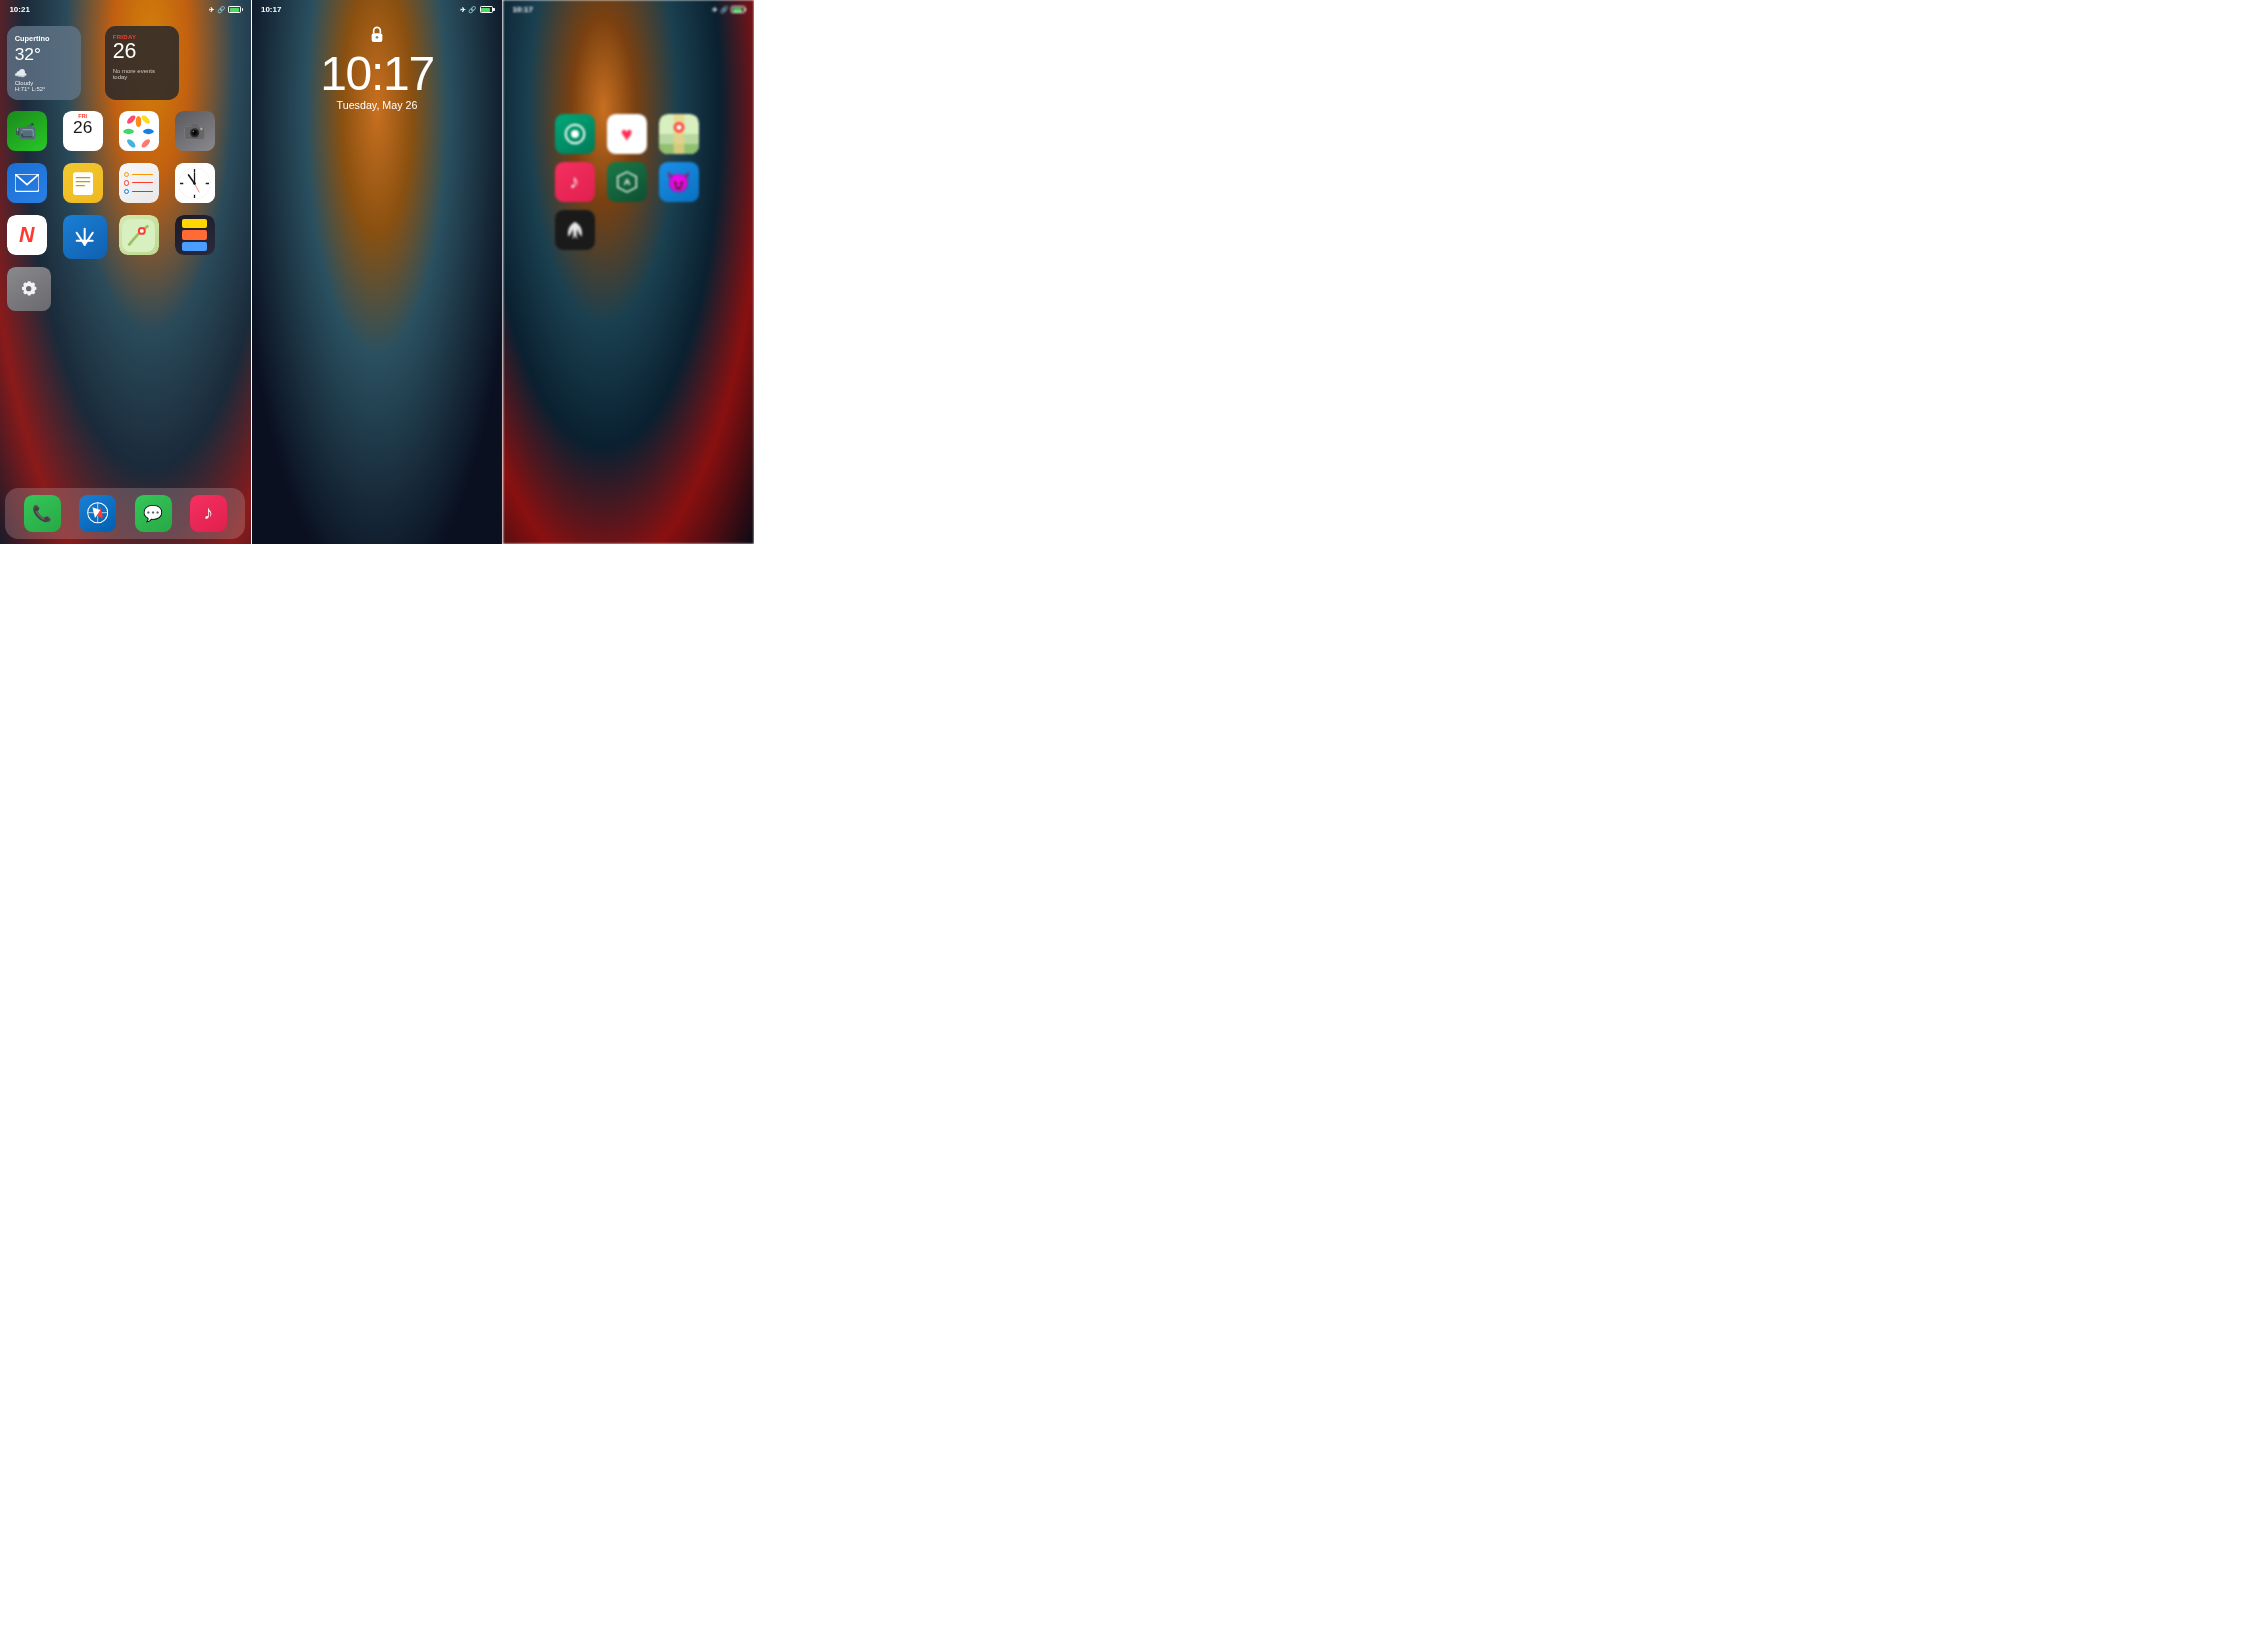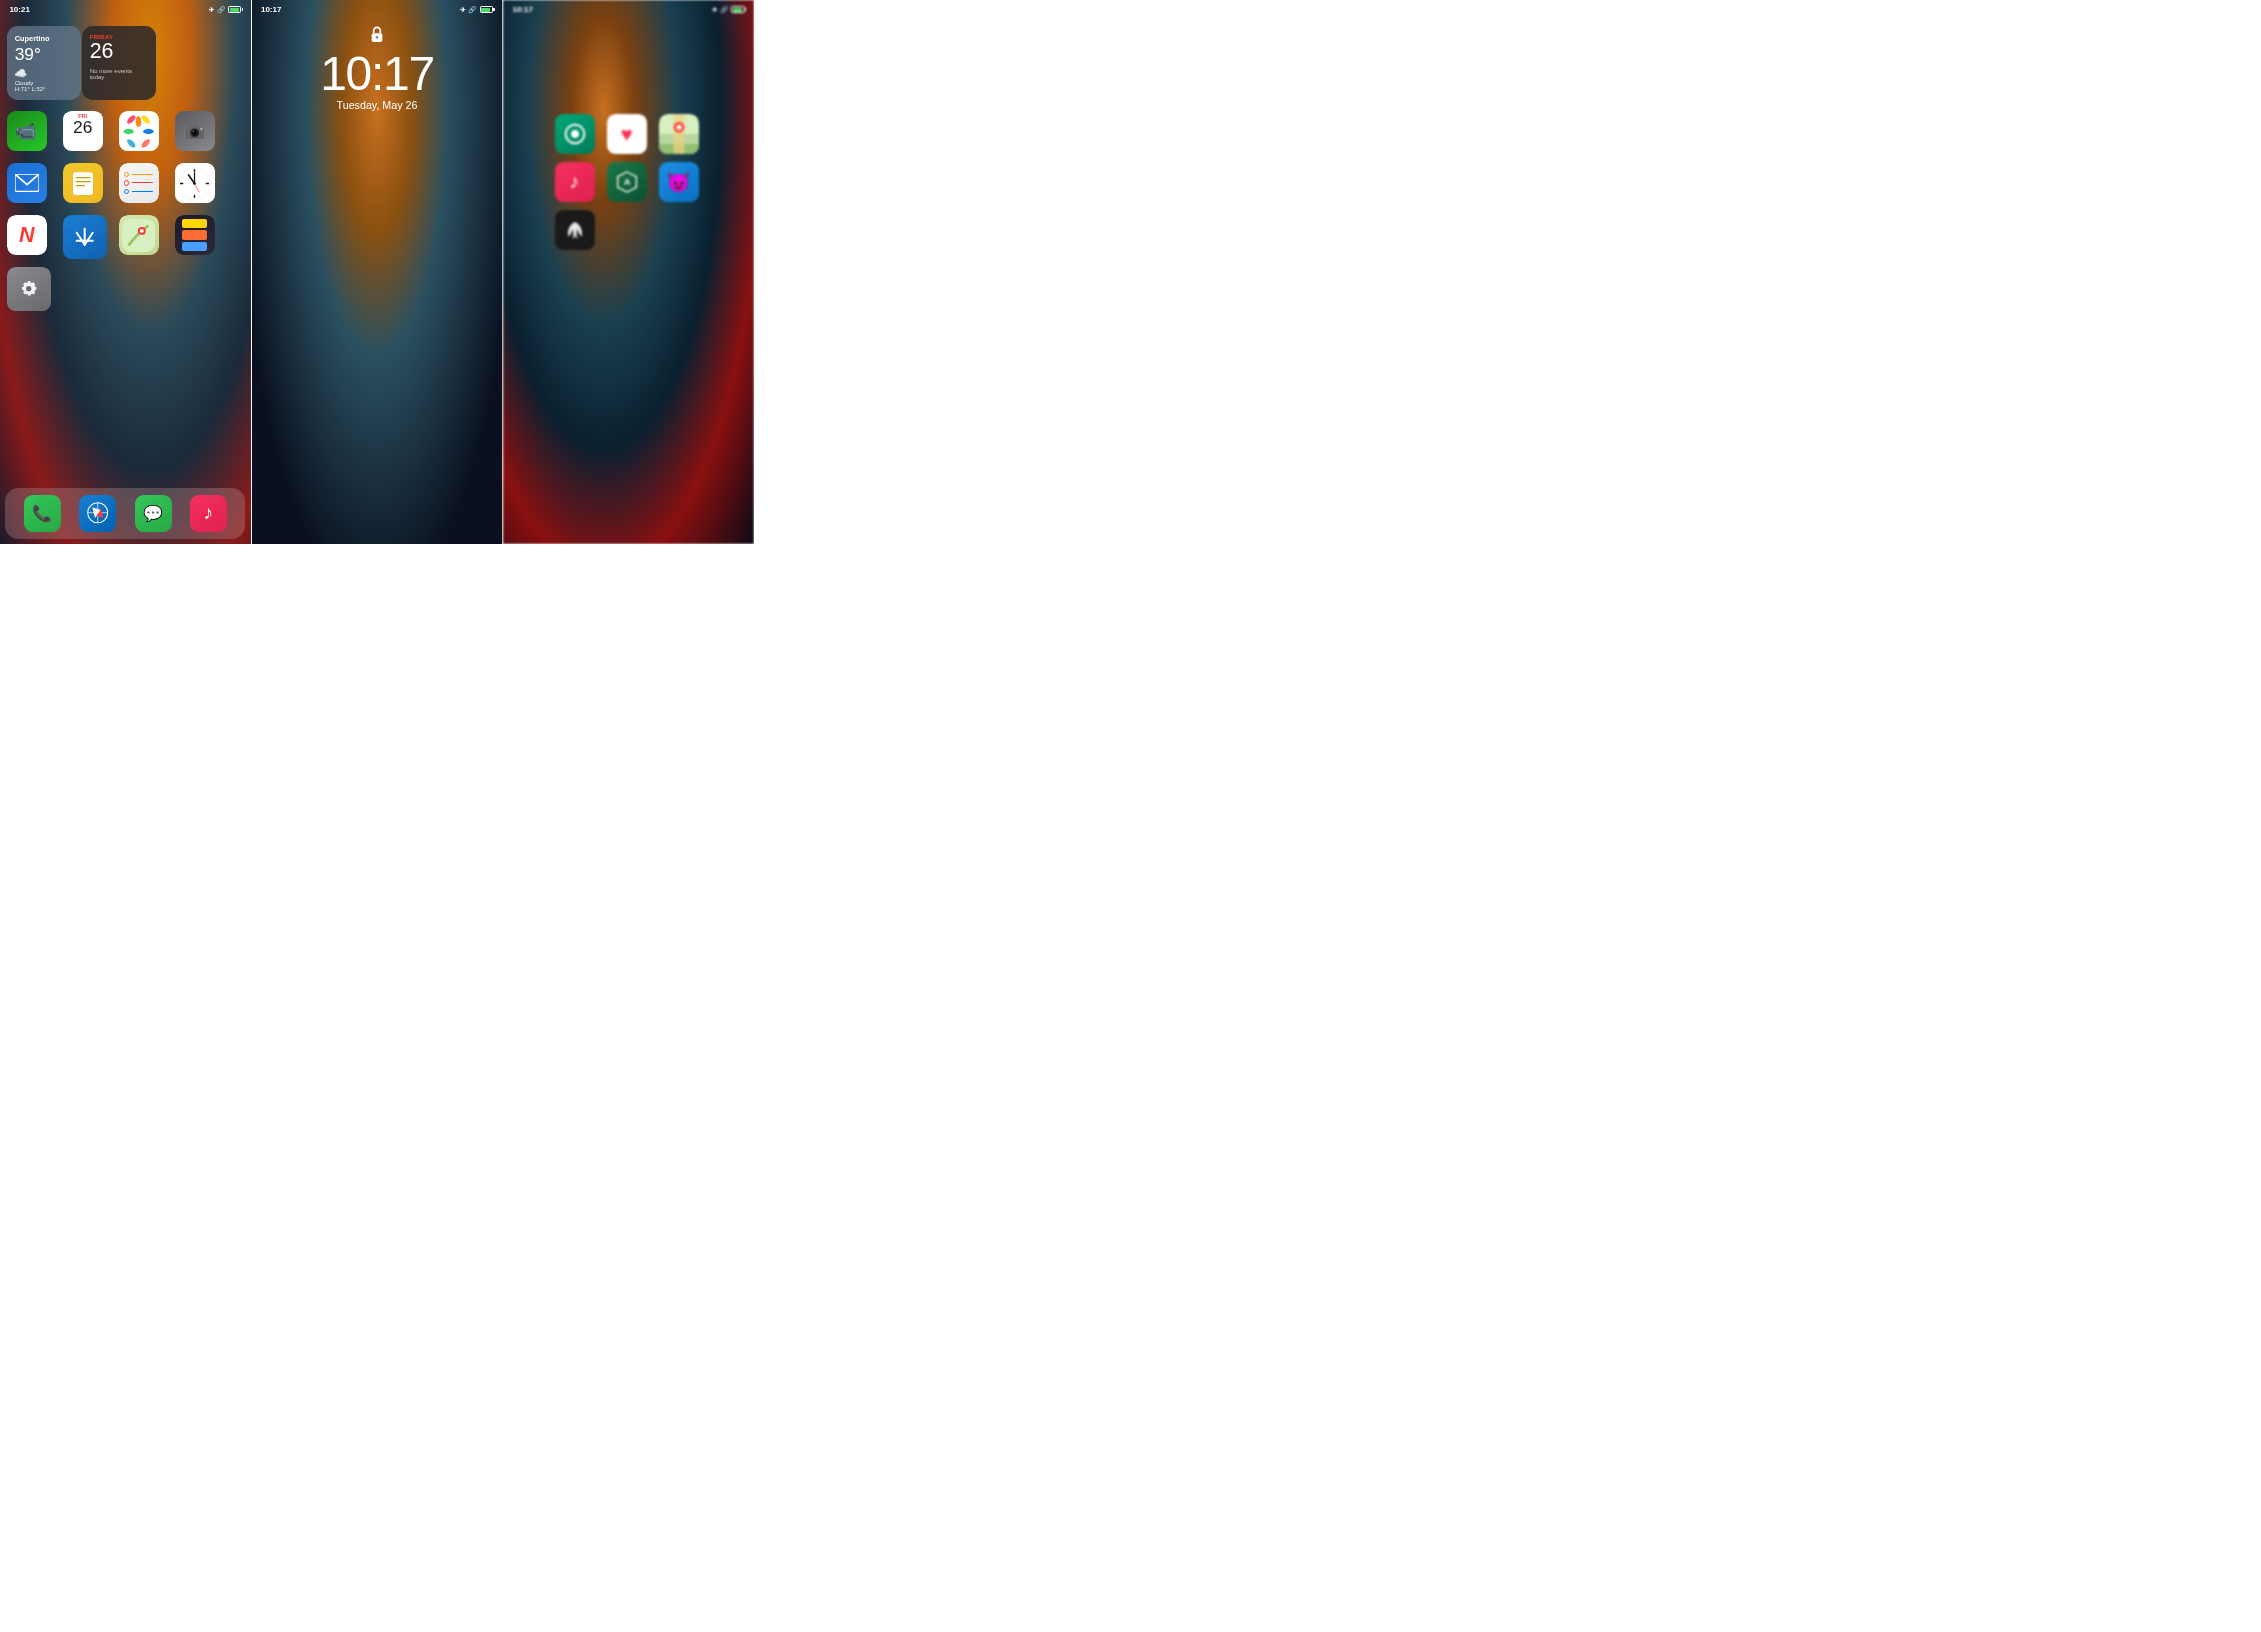--- a/index.html
+++ b/index.html
@@ -69,21 +69,21 @@
       margin: 0 0.7px;
       border-radius: 0.7px;
     }
 
     
     .widgets-row {
       position: absolute;
       top: 25.5px;
       left: 6.7px;
       display: flex;
-      gap: 1px;
+      gap: 24px;
     }
     .widget {
       border-radius: 10.7px;
       padding: 8px;
       color: white;
     }
     .widget-weather {
       width: 74px;
       height: 74px;
       background: rgba(100,120,140,0.75);
@@ -352,21 +352,21 @@
       <div class="battery-icon">
         <div class="battery-fill"></div>
       </div>
     </div>
   </div>
 
   <div class="widgets-row">
 
     <div class="widget widget-weather">
       <div class="city">Cupertino</div>
-      <div class="temp">39°</div>
+      <div class="temp">32°</div>
       <div>
         <div class="cloud-icon">☁️</div>
         <div class="condition">Cloudy</div>
         <div class="hi-lo">
           <span>H:71°</span> <span>L:52°</span>
         </div>
       </div>
     </div>
 
     <div class="widget widget-calendar">

